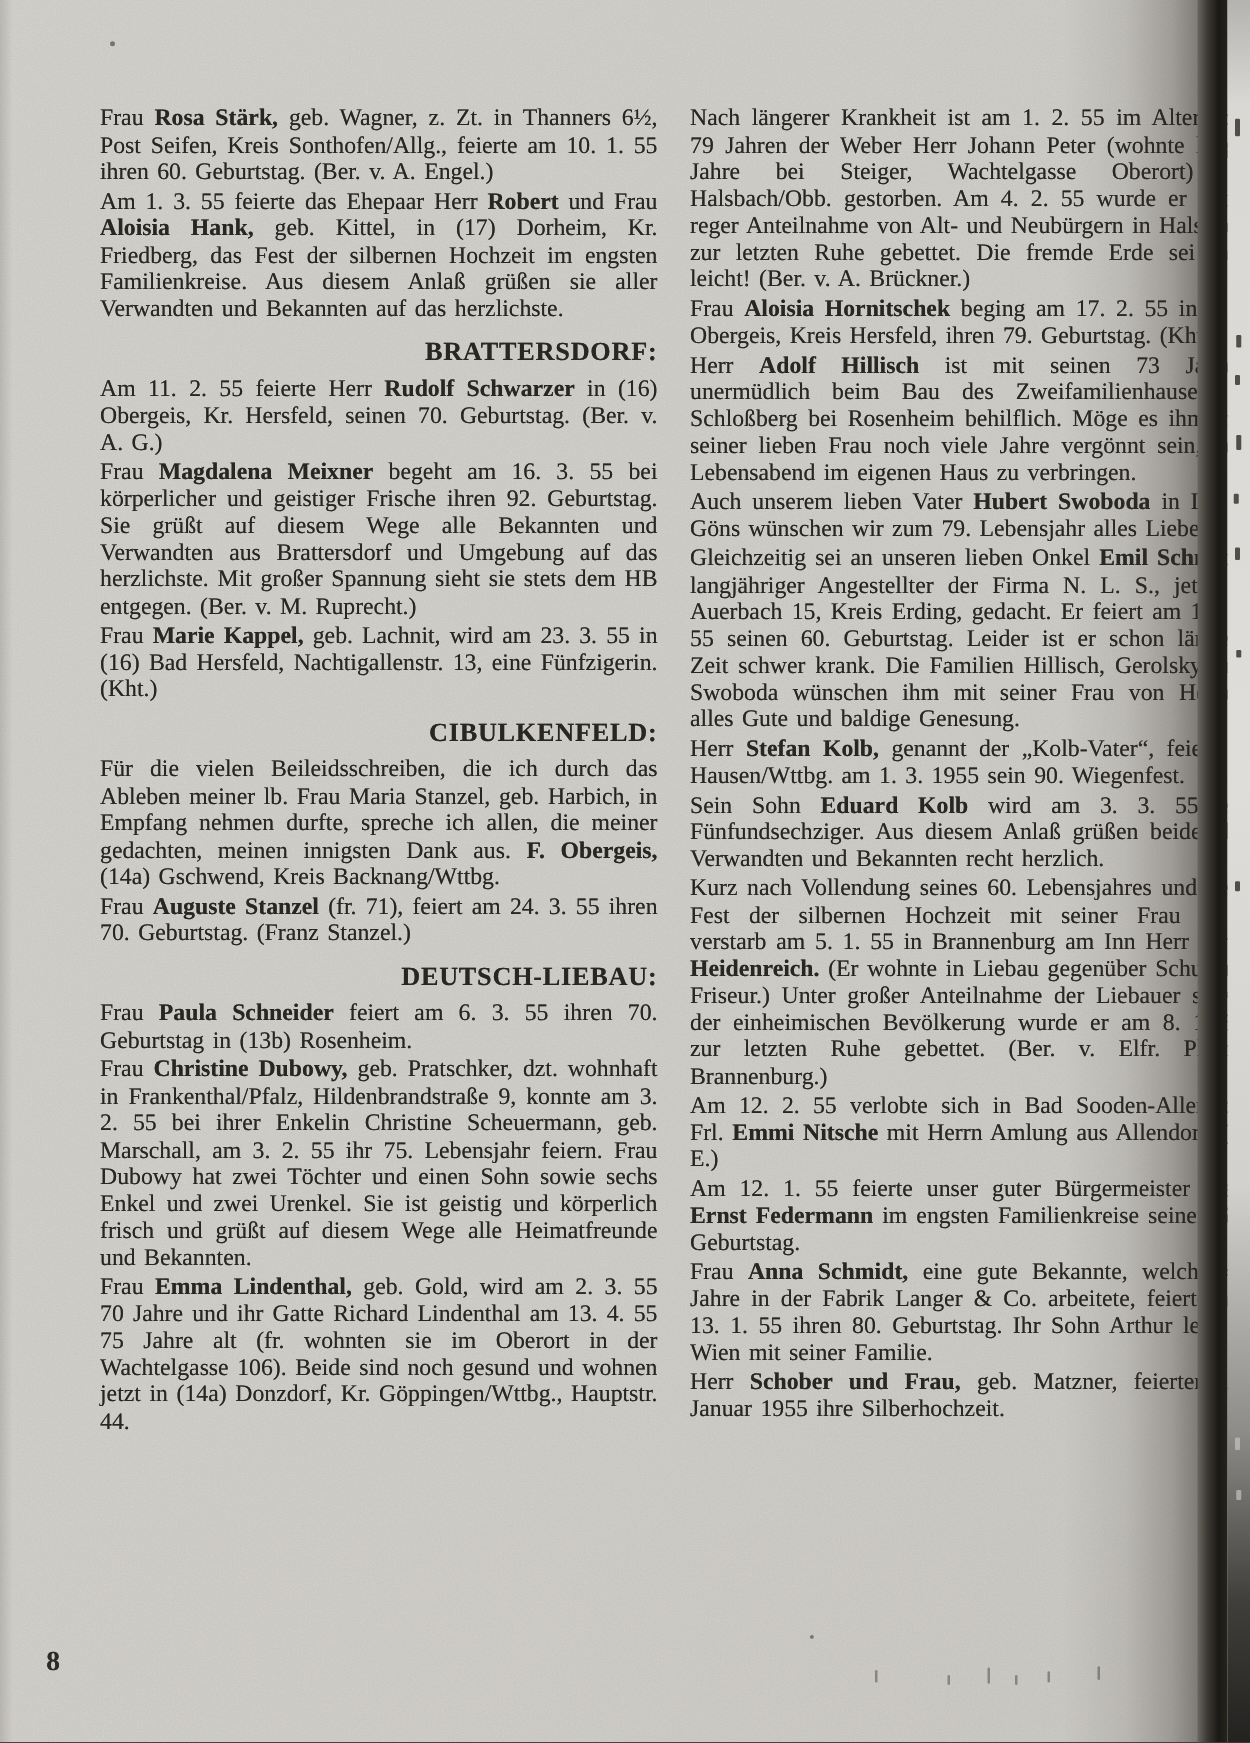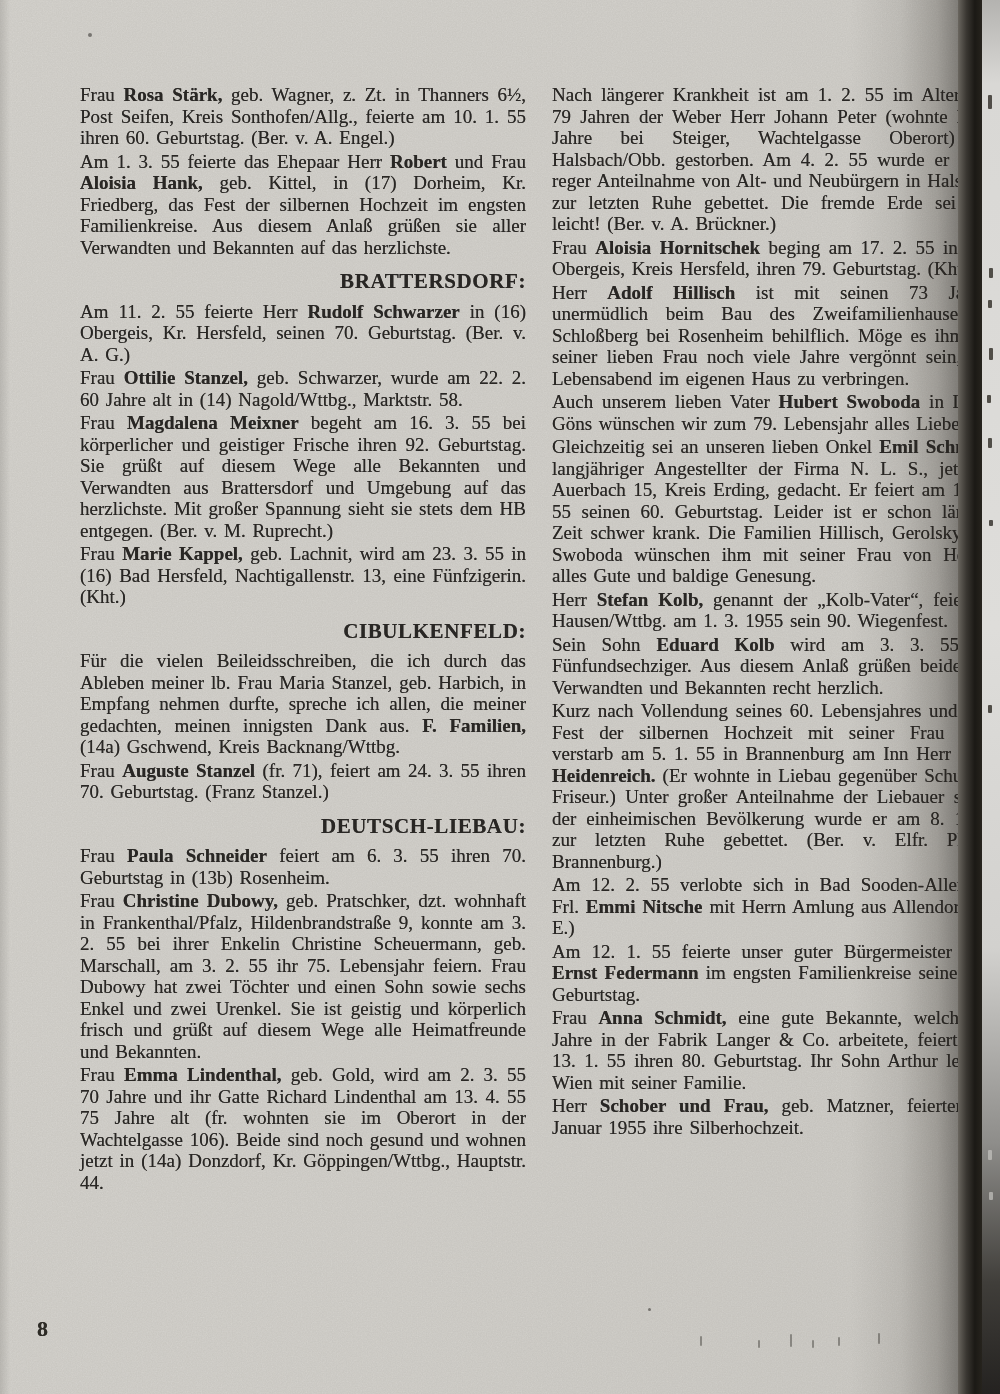--- a/index.html
+++ b/index.html
@@ -87,25 +87,24 @@
 <body>
 
 <div class="page">
 
   <div class="columns">
     <div class="col" id="col-left">
         <p class="para"><span>Frau </span><b>Rosa Stärk,</b><span> geb. Wagner, z. Zt. in Thanners 6½, Post Seifen, Kreis Sonthofen/Allg., feierte am 10. 1. 55 ihren 60. Geburtstag. (Ber. v. A. Engel.)</span></p>
         <p class="para"><span>Am 1. 3. 55 feierte das Ehepaar Herr </span><b>Robert</b><span> und Frau </span><b>Aloisia Hank,</b><span> geb. Kittel, in (17) Dorheim, Kr. Friedberg, das Fest der silbernen Hochzeit im engsten Familienkreise. Aus diesem Anlaß grüßen sie aller Verwandten und Bekannten auf das herzlichste.</span></p>
         <div class="section-heading">BRATTERSDORF:</div>
         <p class="para"><span>Am 11. 2. 55 feierte Herr </span><b>Rudolf Schwarzer</b><span> in (16) Obergeis, Kr. Hersfeld, seinen 70. Geburtstag. (Ber. v. A. G.)</span></p>
-        <p class="para"><span>Frau </span><b>Ottilie Stanzel,</b><span> geb. Schwarzer, wurde am 22. 2. 60 Jahre alt in (14) Nagold/Wttbg., Marktstr. 58.</span></p>
         <p class="para"><span>Frau </span><b>Magdalena Meixner</b><span> begeht am 16. 3. 55 bei körperlicher und geistiger Frische ihren 92. Geburtstag. Sie grüßt auf diesem Wege alle Bekannten und Verwandten aus Brattersdorf und Umgebung auf das herzlichste. Mit großer Spannung sieht sie stets dem HB entgegen. (Ber. v. M. Ruprecht.)</span></p>
         <p class="para"><span>Frau </span><b>Marie Kappel,</b><span> geb. Lachnit, wird am 23. 3. 55 in (16) Bad Hersfeld, Nachtigallenstr. 13, eine Fünfzigerin. (Kht.)</span></p>
         <div class="section-heading">CIBULKENFELD:</div>
-        <p class="para"><span>Für die vielen Beileidsschreiben, die ich durch das Ableben meiner lb. Frau Maria Stanzel, geb. Harbich, in Empfang nehmen durfte, spreche ich allen, die meiner gedachten, meinen innigsten Dank aus. </span><b>F. Familien,</b><span> (14a) Gschwend, Kreis Backnang/Wttbg.</span></p>
+        <p class="para"><span>Für die vielen Beileidsschreiben, die ich durch das Ableben meiner lb. Frau Maria Stanzel, geb. Harbich, in Empfang nehmen durfte, spreche ich allen, die meiner gedachten, meinen innigsten Dank aus. </span><b>F. Obergeis,</b><span> (14a) Gschwend, Kreis Backnang/Wttbg.</span></p>
         <p class="para"><span>Frau </span><b>Auguste Stanzel</b><span> (fr. 71), feiert am 24. 3. 55 ihren 70. Geburtstag. (Franz Stanzel.)</span></p>
         <div class="section-heading">DEUTSCH-LIEBAU:</div>
         <p class="para"><span>Frau </span><b>Paula Schneider</b><span> feiert am 6. 3. 55 ihren 70. Geburtstag in (13b) Rosenheim.</span></p>
         <p class="para"><span>Frau </span><b>Christine Dubowy,</b><span> geb. Pratschker, dzt. wohnhaft in Frankenthal/Pfalz, Hildenbrandstraße 9, konnte am 3. 2. 55 bei ihrer Enkelin Christine Scheuermann, geb. Marschall, am 3. 2. 55 ihr 75. Lebensjahr feiern. Frau Dubowy hat zwei Töchter und einen Sohn sowie sechs Enkel und zwei Urenkel. Sie ist geistig und körperlich frisch und grüßt auf diesem Wege alle Heimatfreunde und Bekannten.</span></p>
         <p class="para"><span>Frau </span><b>Emma Lindenthal,</b><span> geb. Gold, wird am 2. 3. 55 70 Jahre und ihr Gatte Richard Lindenthal am 13. 4. 55 75 Jahre alt (fr. wohnten sie im Oberort in der Wachtelgasse 106). Beide sind noch gesund und wohnen jetzt in (14a) Donzdorf, Kr. Göppingen/Wttbg., Hauptstr. 44.</span></p>
       </div>
     <div class="col" id="col-right">
         <p class="para"><span>Nach längerer Krankheit ist am 1. 2. 55 im Alter von 79 Jahren der Weber Herr Johann Peter (wohnte lange Jahre bei Steiger, Wachtelgasse Oberort) in Halsbach/Obb. gestorben. Am 4. 2. 55 wurde er unter reger Anteilnahme von Alt- und Neubürgern in Halsbach zur letzten Ruhe gebettet. Die fremde Erde sei ihm leicht! (Ber. v. A. Brückner.)</span></p>
         <p class="para"><span>Frau </span><b>Aloisia Hornitschek</b><span> beging am 17. 2. 55 in (16) Obergeis, Kreis Hersfeld, ihren 79. Geburtstag. (Kht.)</span></p>
         <p class="para"><span>Herr </span><b>Adolf Hillisch</b><span> ist mit seinen 73 Jahren unermüdlich beim Bau des Zweifamilienhauses in Schloßberg bei Rosenheim behilflich. Möge es ihm mit seiner lieben Frau noch viele Jahre vergönnt sein, den Lebensabend im eigenen Haus zu verbringen.</span></p>

